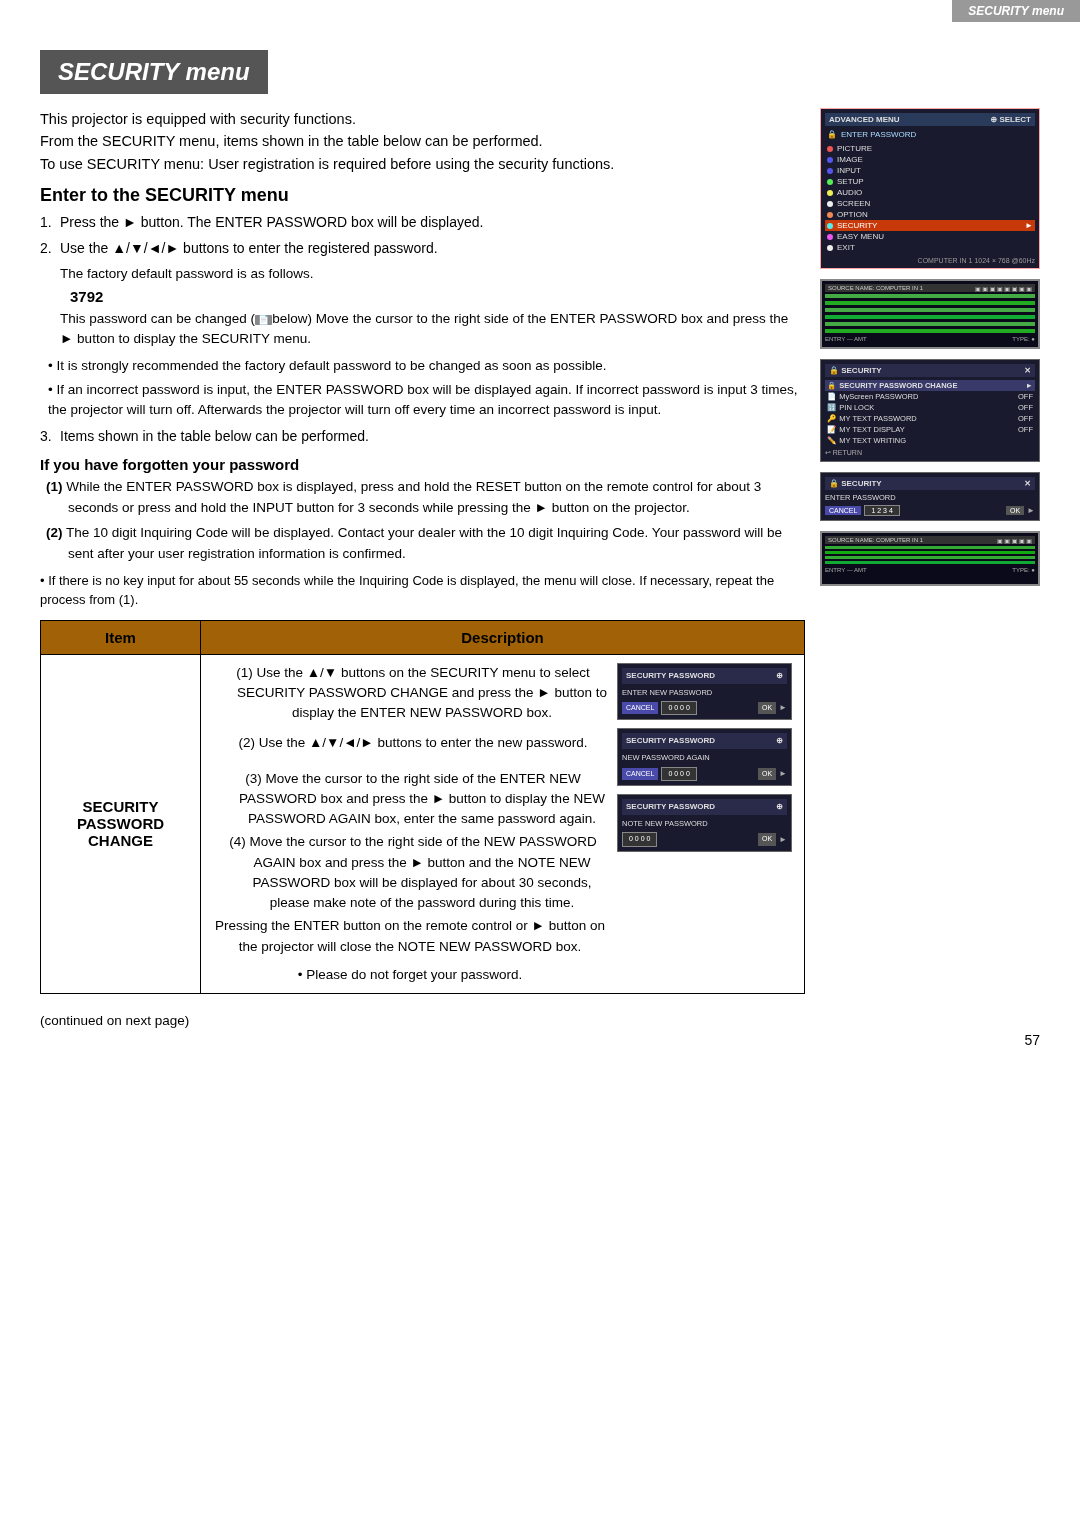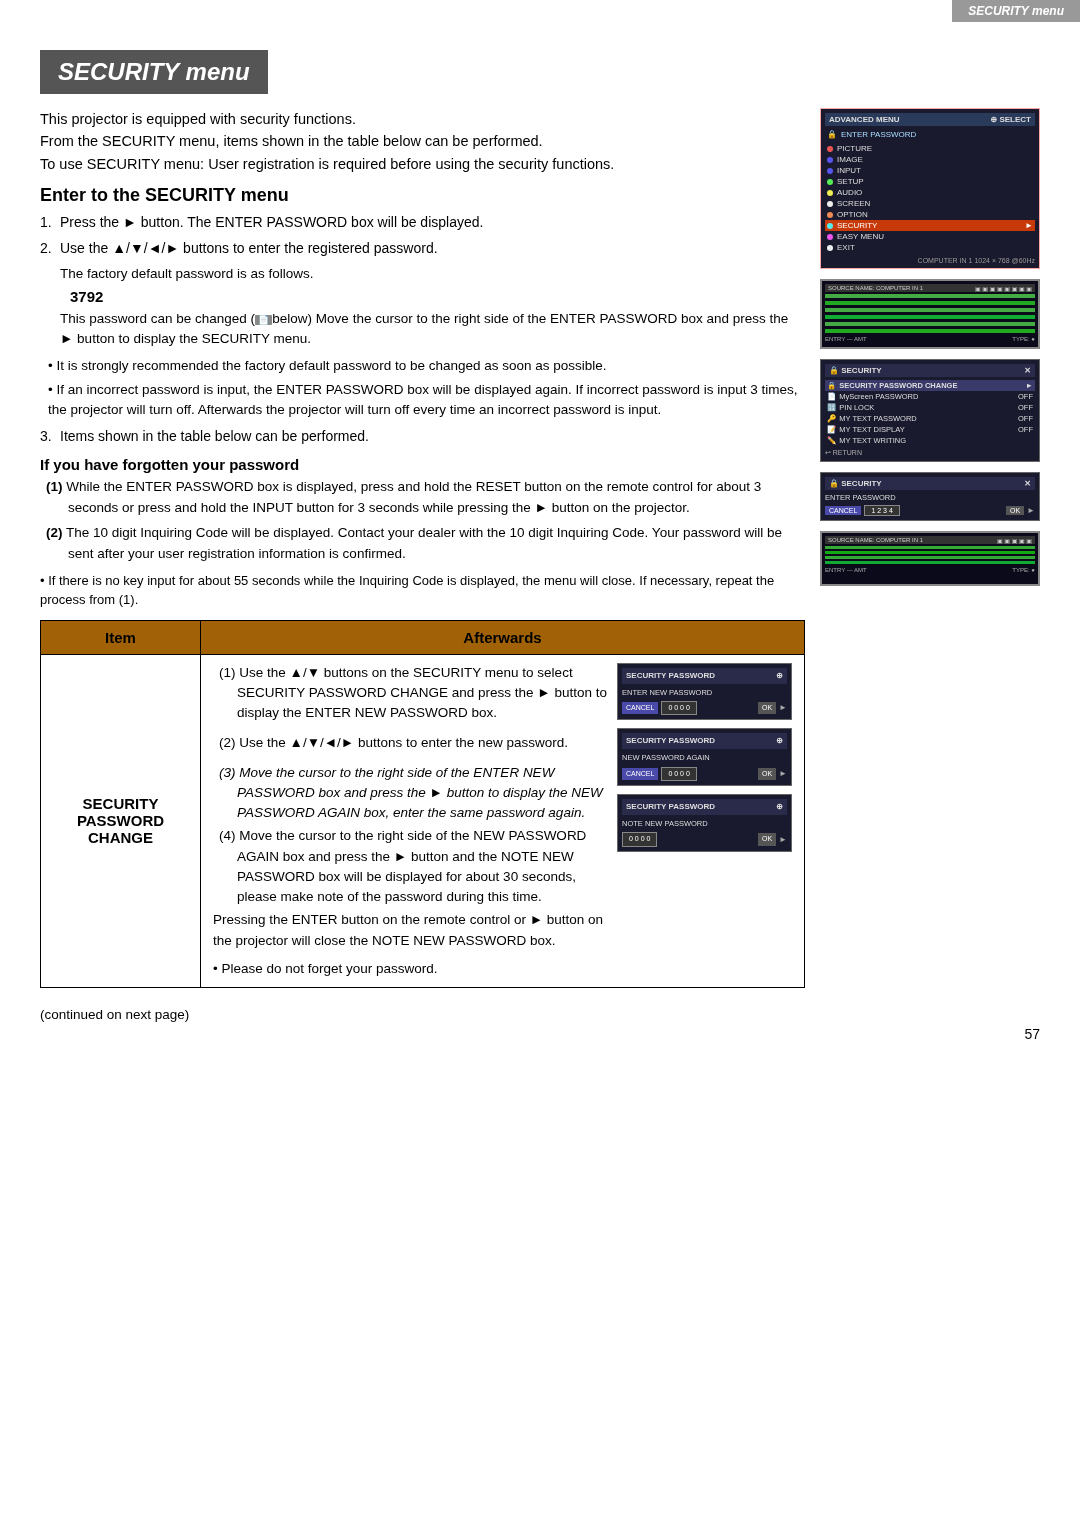--- a/index.html
+++ b/index.html
@@ -155,20 +155,21 @@
     .desc-paren {
       padding-left: 24px;
       text-indent: -18px;
     }
     .table-row-inner {
       display: flex;
       gap: 10px;
     }
     .table-desc-text {
       flex: 1;
+      text-align: center;
     }
     .table-screenshots {
       width: 175px;
       flex-shrink: 0;
       display: flex;
       flex-direction: column;
       gap: 8px;
     }
     
     .pixel-bar-scr {
@@ -398,34 +399,34 @@
           <strong>(2)</strong> <span>The 10 digit Inquiring Code will be displayed. Contact your dealer with the 10 digit Inquiring Code. Your password will be sent after your user registration information is confirmed.</span>
         </li>
       </ul>
 
       <div class="info-note">• If there is no key input for about 55 seconds while the Inquiring Code is displayed, the menu will close. If necessary, repeat the process from (1).</div>
 
       <table class="data-table">
         <thead>
           <tr>
             <th>Item</th>
-            <th>Afterwards</th>
+            <th>Description</th>
           </tr>
         </thead>
         <tbody>
           <tr>
             <td class="item-cell">
               <span>SECURITY<br>PASSWORD<br>CHANGE</span>
             </td>
             <td class="desc-cell">
               <div class="table-row-inner">
                 <div class="table-desc-text">
                   <div class="desc-paren">(1) Use the ▲/▼ buttons on the SECURITY menu to select SECURITY PASSWORD CHANGE and press the ► button to display the ENTER NEW PASSWORD box.</div>
                   <div class="desc-paren" style="margin-top:10px;">(2) Use the ▲/▼/◄/► buttons to enter the new password.</div>
-                  <div class="desc-paren" style="margin-top:9px;font-style:italic;">(3) Move the cursor to the right side of the ENTER NEW PASSWORD box and press the ► button to display the NEW PASSWORD AGAIN box, enter the same password again.</div>
+                  <div class="desc-paren" style="margin-top:15px;">(3) Move the cursor to the right side of the ENTER NEW PASSWORD box and press the ► button to display the NEW PASSWORD AGAIN box, enter the same password again.</div>
                   <div class="desc-paren" style="margin-top:3px;">(4) Move the cursor to the right side of the NEW PASSWORD AGAIN box and press the ► button and the NOTE NEW PASSWORD box will be displayed for about 30 seconds, please make note of the password during this time.</div>
                   <div style="margin-top:3px;">Pressing the ENTER button on the remote control or ► button on the projector will close the NOTE NEW PASSWORD box.</div>
                   <div style="margin-top:8px;">• Please do not forget your password.</div>
                 </div>
 
                 <div class="table-screenshots">
 
                   <div class="enter-pw-scr">
                     <div class="enter-pw-title">
                       <span>SECURITY PASSWORD</span>

